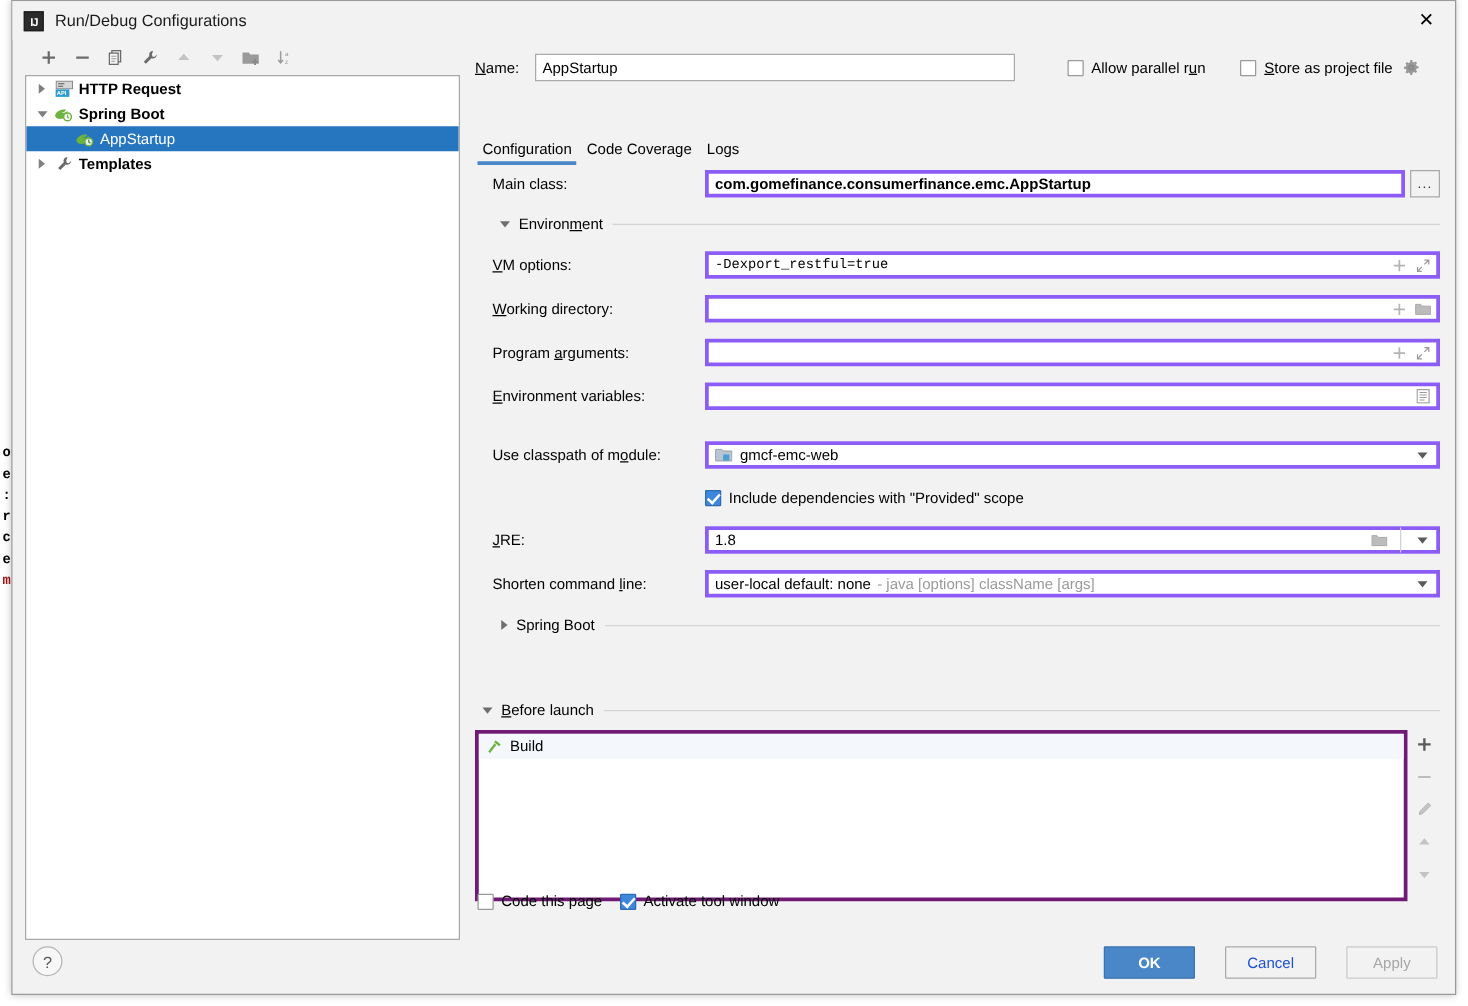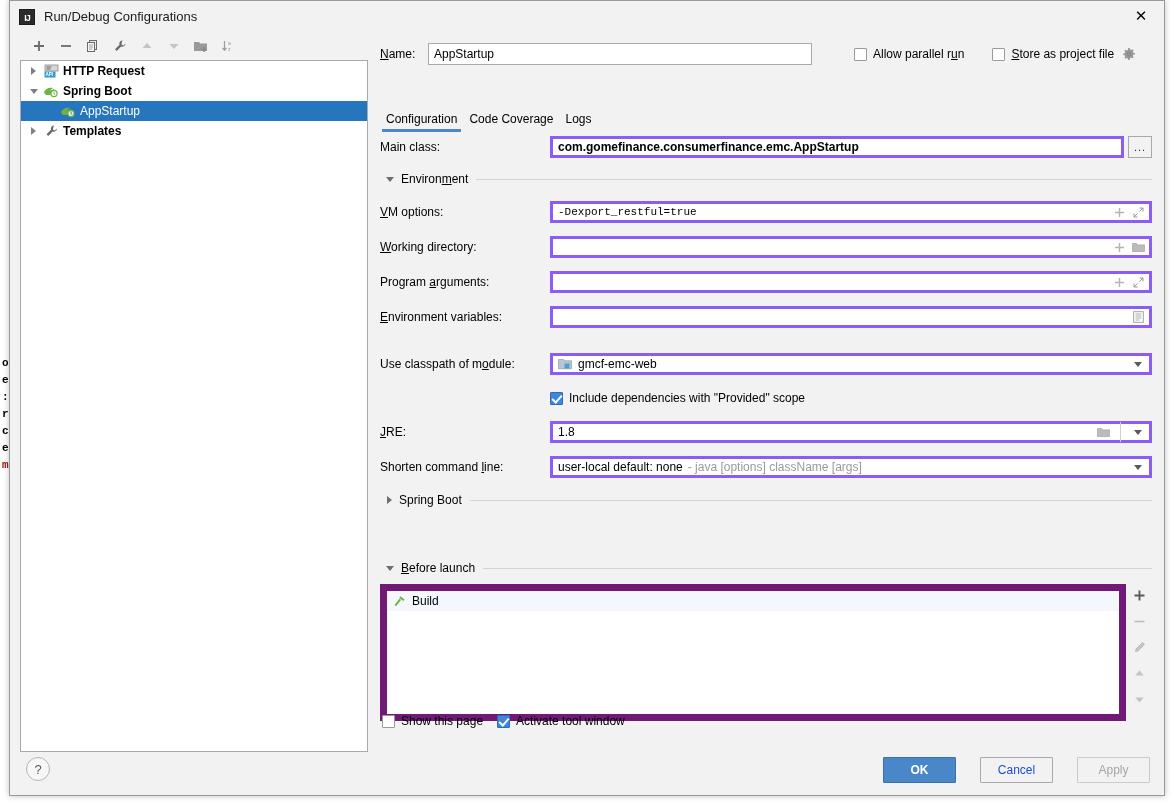--- a/index.html
+++ b/index.html
@@ -231,21 +231,21 @@
     content: "";
     position: absolute;
     left: 2px; right: 2px; bottom: 0;
     height: 3px;
     background: #4a88c7;
   }
 
   
   #form {
     position: absolute;
-    left: 10px; top: 104px; right: 4px;
+    left: 24px; top: 104px; right: 4px;
   }
   .row {
     display: flex;
     align-items: center;
     margin-bottom: 13px;
     height: 22px;
   }
   .row-label {
     width: 170px;
     flex: none;
@@ -334,21 +334,21 @@
 
   
   #before-launch-wrap {
     position: absolute;
     left: 10px; right: 4px; top: 524px;
   }
   #bl-list-wrap { display: flex; }
   #bl-list {
     flex: 1;
     height: 137px;
-    border: 7px solid #701a75;
+    border: 3px solid #701a75;
     background: #ffffff;
     box-sizing: border-box;
     overflow: hidden;
   }
   .bl-row {
     height: 20px;
     display: flex;
     align-items: center;
     padding-left: 6px;
     background: #f4f8fc;
@@ -795,21 +795,21 @@
                   <path d="M6.5 9.5L2.3 4.5h8.4z" fill="#c4c4c4"></path>
                 </svg>
             </div>
           </div>
         </div>
       </div>
 
       <div id="bottom-checks">
         <span class="chk-wrap">
           <span class="cbox"></span>
-          <span>Show this page</span>
+          <span>Code this page</span>
         </span>
         <span class="chk-wrap">
           <span class="cbox checked"></span>
           <span>Activate tool window</span>
         </span>
       </div>
 
     </div>
   </div>
 

